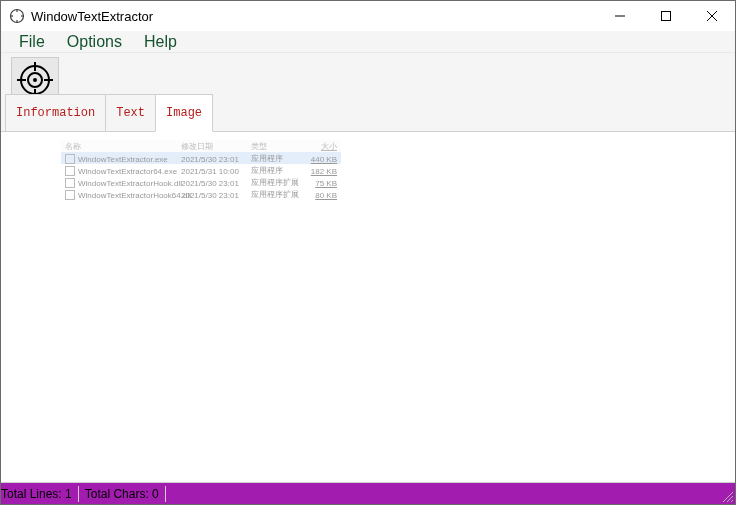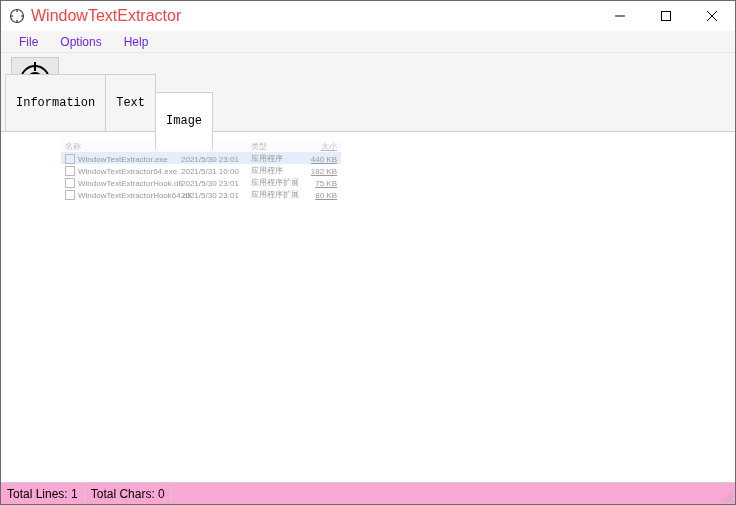--- a/index.html
+++ b/index.html
@@ -19,21 +19,21 @@
   background: #fff;
   display: flex;
   align-items: center;
   padding-left: 8px;
 }
 .titlebar .app-icon {
   width: 16px; height: 16px;
   margin-right: 6px;
   display: flex; align-items: center; justify-content: center;
 }
-.titlebar .title { font-size: 16px; color: #ef4444; }
+.titlebar .title { font-size: 13px; color: #000000; }
 .titlebar .spacer { flex: 1; }
 .win-controls { display: flex; height: 100%; }
 .win-btn {
   width: 46px; height: 100%;
   display: flex; align-items: center; justify-content: center;
   font-family: "Segoe UI", sans-serif;
   font-size: 10px;
   color: #000;
   background: transparent;
   border: none;
@@ -45,22 +45,22 @@
   height: 22px;
   background: #f5f5f5;
   display: flex;
   align-items: center;
   padding-left: 8px;
   gap: 2px;
   border-bottom: 1px solid #e8e8e8;
 }
 .menu-item {
   padding: 3px 10px;
-  font-size: 12px;
-  color: #6d28d9;
+  font-size: 16px;
+  color: #14532d;
 }
 
 
 .toolbar {
   height: 56px;
   background: #f5f5f5;
   display: flex;
   align-items: center;
   padding-left: 10px;
 }
@@ -73,35 +73,35 @@
 
 
 .tab-strip {
   height: 22px;
   background: #f5f5f5;
   display: flex;
   align-items: flex-end;
   padding-left: 4px;
 }
 .tab {
-  padding: 21px 10px;
+  padding: 11px 10px;
   font-family: "Courier New", monospace;
   font-size: 12px;
-  color: #000000;
+  color: #b91c1c;
   background: #f5f5f5;
   border: 1px solid #cfcfcf;
   border-bottom: none;
   margin-right: -1px;
   position: relative;
 }
 .tab.active {
   background: #fff;
   border-bottom: 1px solid #fff;
   z-index: 2;
-  top: 19px;
+  top: 1px;
   margin-top: 42px;
 }
 
 
 .content {
   flex: 1;
   background: #fff;
   border-top: 1px solid #cfcfcf;
   position: relative;
   overflow: hidden;
@@ -139,26 +139,25 @@
   width: 10px; height: 10px;
   border: 1px solid #bbb;
   margin-right: 3px;
   flex-shrink: 0;
 }
 
 
 .statusbar {
   height: 22px;
   border-top: 1px solid #cfcfcf;
-  background: #f9a8d4;
+  background: #a21caf;
   display: flex;
   align-items: center;
   font-size: 12px;
   color: #000;
-  padding-left: 6px;
   position: relative;
 }
 .status-cell {
   padding: 0 6px;
   border-right: 1px solid #cfcfcf;
   height: 16px;
   display: flex;
   align-items: center;
 }
 .status-cell:first-child { padding-left: 0; }

